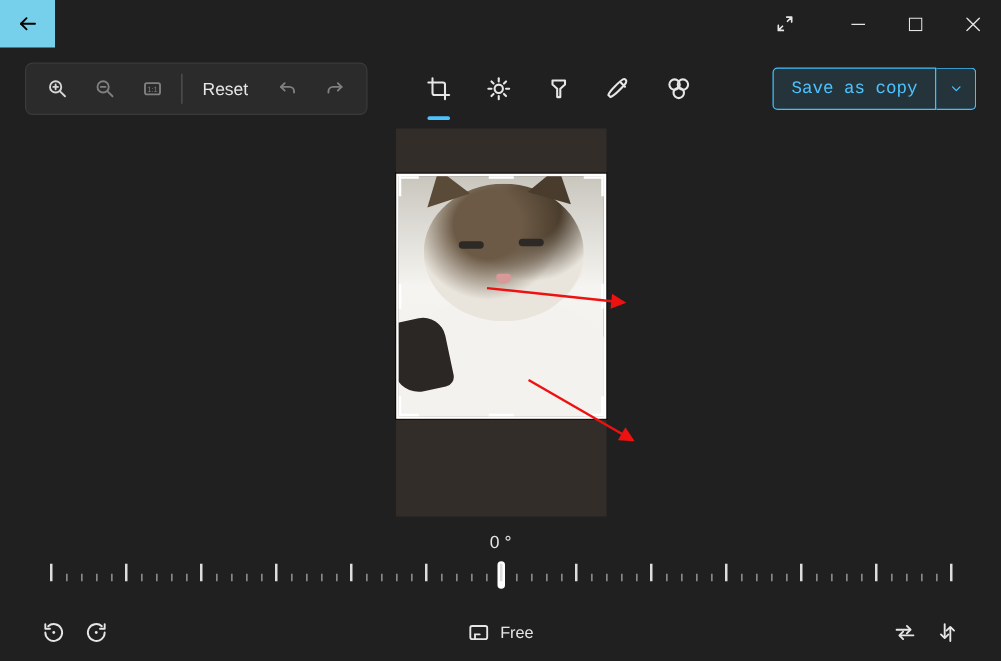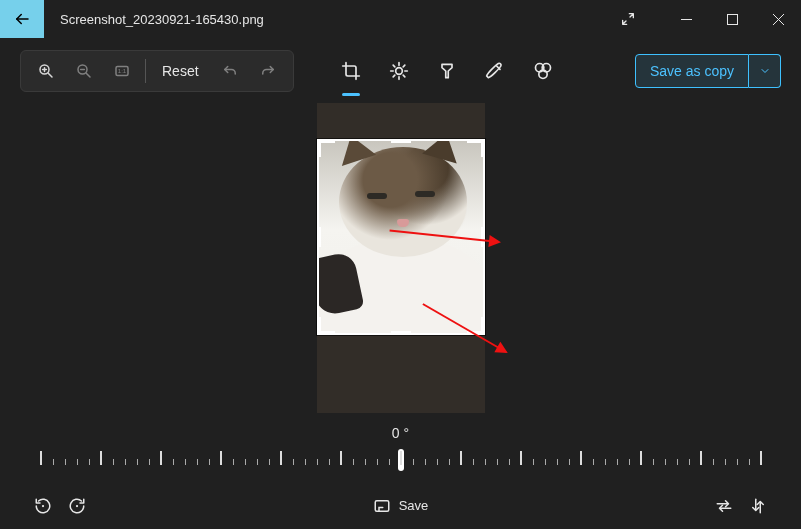--- a/index.html
+++ b/index.html
@@ -94,21 +94,21 @@
   }
   .tool-btn.active-ind::after{
     content:"";
     position:absolute;
     bottom:-4px; left:12px; right:12px;
     height:3px; background:#4cc2ff; border-radius:2px;
   }
   .toolbar .flex { flex: 1; }
   .right-group { display: flex; align-items: center; gap: 12px; }
   .save-split {
-    display: flex; align-items: stretch; height: 34px;
+    display: flex; align-items: stretch; height: 34px; font-family: Liberation Mono, monospace;
   }
   .save-main {
     background: rgba(76,194,255,0.12);
     border: 1px solid #3ec1ff;
     border-radius: 4px 0 0 4px;
     padding: 0 14px;
     display: flex; align-items: center;
     color: #4cc2ff;
     font-size: 14px;
   }
@@ -278,21 +278,20 @@
 </head>
 <body>
 
 <div class="titlebar">
   <div class="back-btn">
     <svg width="18" height="18" viewBox="0 0 24 24" fill="none" stroke="#000" stroke-width="2" stroke-linecap="round" stroke-linejoin="round">
         <line x1="20" y1="12" x2="5" y2="12"></line>
         <polyline points="11 18 5 12 11 6"></polyline>
       </svg>
   </div>
-  <div class="filename">Screenshot_20230921-165430.png</div>
   <div class="spacer"></div>
   <div class="expand-btn">
     <svg width="16" height="16" viewBox="0 0 24 24" fill="none" stroke="currentColor" stroke-width="2" stroke-linecap="round">
         <path d="M9 15l-5 5M4 20v-6M4 20h6M15 9l5-5M20 4v6M20 4h-6"></path>
       </svg>
   </div>
   <div class="gap-wc"></div>
   <div class="win-controls">
     <div class="win-btn">
       <svg width="11" height="11" viewBox="0 0 11 11">
@@ -519,21 +518,21 @@
         <polyline points="21 3 21 8 16 8"></polyline>
         <circle cx="12" cy="12" r="1.5" fill="currentColor" stroke="none"></circle>
       </svg>
   </div>
   <div class="flex"></div>
   <div class="aspect">
     <svg width="18" height="18" viewBox="0 0 24 24" fill="none" stroke="currentColor" stroke-width="2" stroke-linecap="round">
         <rect x="3" y="5" width="18" height="14" rx="2"></rect>
         <path d="M8 19v-5h5"></path>
       </svg>
-    <span>Save</span>
+    <span>Free</span>
   </div>
   <div class="flex"></div>
   <div class="bbtn">
     <svg width="18" height="18" viewBox="0 0 24 24" fill="none" stroke="currentColor" stroke-width="2" stroke-linecap="round" stroke-linejoin="round">
         <path d="M3 9h14"></path>
         <polyline points="14 5 18 9 14 13"></polyline>
         <path d="M21 15H7"></path>
         <polyline points="10 19 6 15 10 11"></polyline>
       </svg>
   </div>

